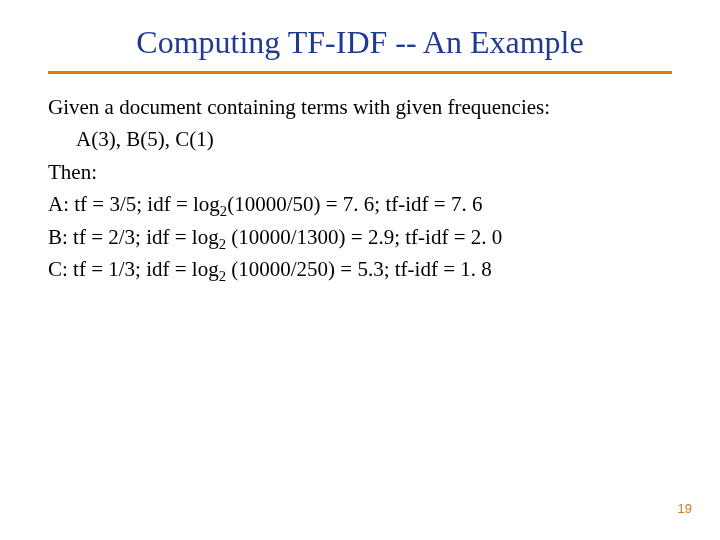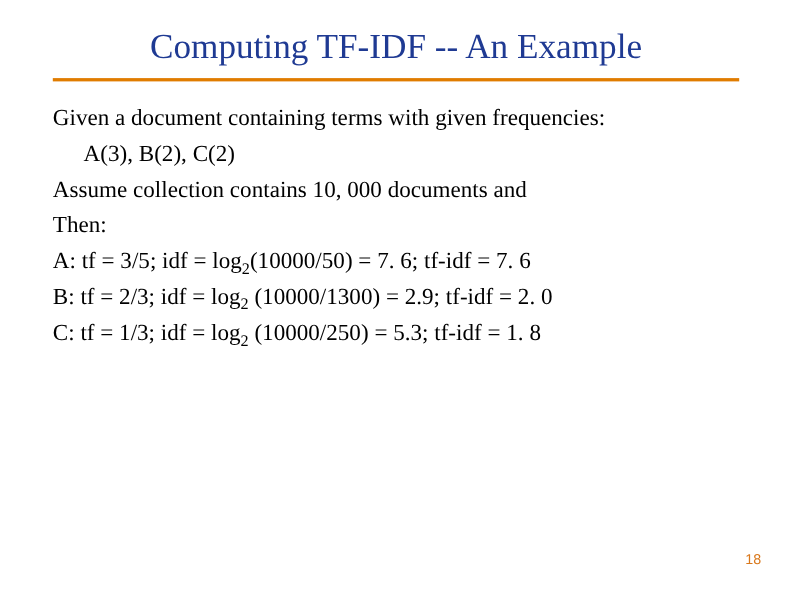--- a/index.html
+++ b/index.html
@@ -60,30 +60,29 @@
 </head>
 <body>
 
 <div class="slide">
 
   <h1 class="title">Computing TF-IDF -- An Example</h1>
   <div class="rule"></div>
 
   <div class="body">
     <p>Given a document containing terms with given frequencies:</p>
-    <p class="indent">A(3), B(2), C(2)</p>
-    <p>Assume collection contains 10, 000 documents and</p>
+    <p class="indent">A(3), B(5), C(1)</p>
     <p>Then:</p>
 
     <p>
       <span>A:  tf = 3/5;  idf = log</span><span class="sub">2</span><span>(10000/50) = 7. 6;     tf-idf = 7. 6</span>
     </p>
     <p>
       <span>B:  tf = 2/3;  idf = log</span><span class="sub">2</span><span> (10000/1300) = 2.9; tf-idf = 2. 0</span>
     </p>
     <p>
       <span>C:  tf = 1/3;  idf = log</span><span class="sub">2</span><span> (10000/250) = 5.3;  tf-idf = 1. 8</span>
     </p>
   </div>
 
-  <div class="page-num">18</div>
+  <div class="page-num">19</div>
 
 </div>
 
 </body></html>

